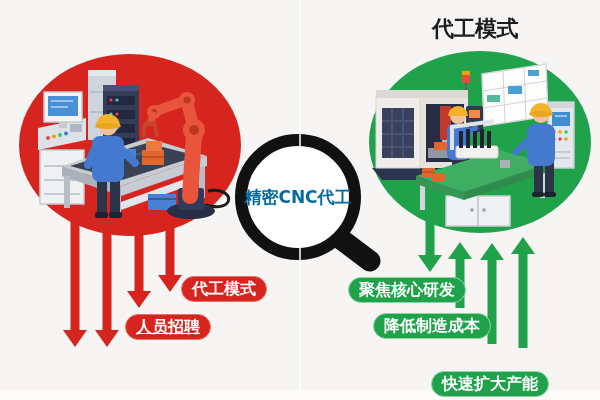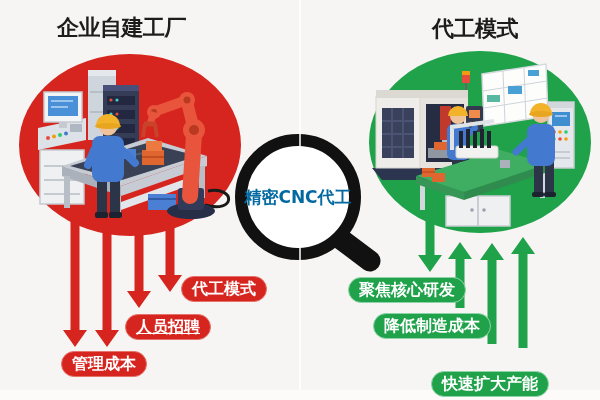--- a/index.html
+++ b/index.html
@@ -254,26 +254,24 @@
 
     <g>
       <line x1="338" y1="237" x2="370" y2="261" stroke="#111" stroke-width="21" stroke-linecap="round"></line>
       <circle cx="298" cy="197" r="57" fill="#ffffff" stroke="#111" stroke-width="12"></circle>
     </g>
   </svg>
 
   <div class="seam"></div>
   <div class="bottom-strip"></div>
 
-  <div class="title title-left">企业自建工厂</div>
   <div class="title title-right">代工模式</div>
 
   <div class="magnifier-label">精密CNC代工</div>
 
   <div class="pill pill-red p-equip">代工模式</div>
   <div class="pill pill-red p-hire">人员招聘</div>
-  <div class="pill pill-red p-manage">管理成本</div>
 
   <div class="pill pill-green g-rd">聚焦核心研发</div>
   <div class="pill pill-green g-cost">降低制造成本</div>
   <div class="pill pill-green g-capacity">快速扩大产能</div>
 
 </div>
 
 </body></html>

